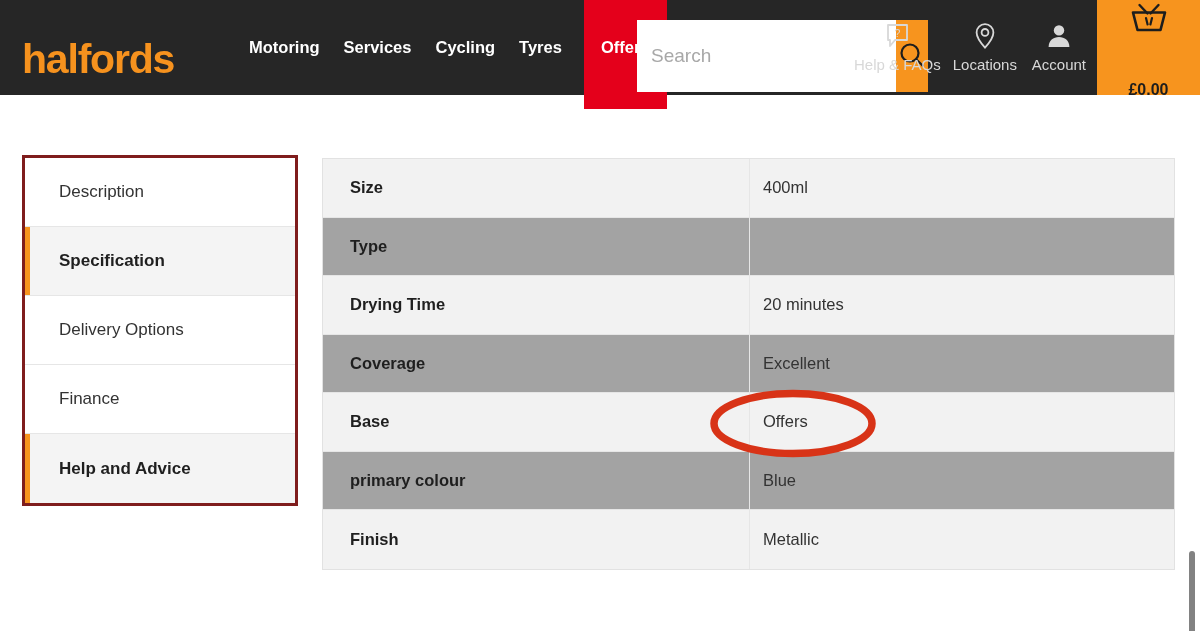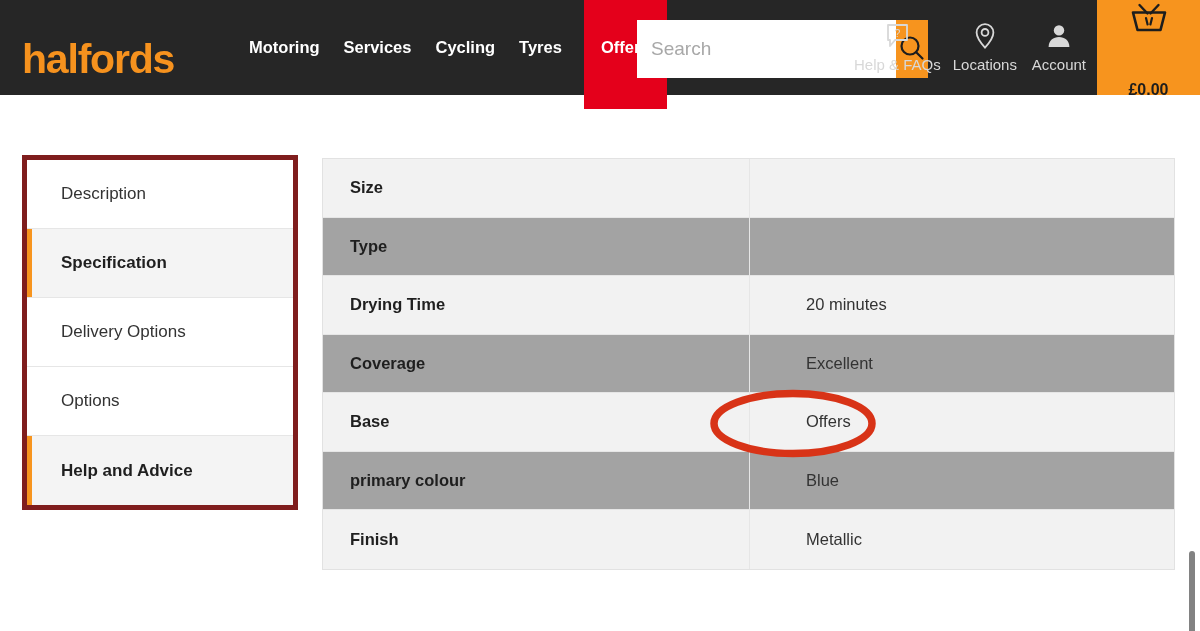--- a/index.html
+++ b/index.html
@@ -54,21 +54,21 @@
   .nav-item.offers {
     background: #E4001B;
     padding: 0 17px;
     margin-left: 10px;
   }
 
   
   .search-wrap {
     position: absolute;
     left: 637px; top: 20px;
-    width: 193px; height: 58px;
+    width: 193px; height: 72px;
     display: flex;
     background: #ffffff;
   }
   .search-input {
     flex: 1;
     border: none;
     outline: none;
     font-size: 19px;
     color: #3a3a3a;
     padding-left: 14px;
@@ -126,21 +126,21 @@
     font-size: 16px;
     font-weight: bold;
     margin-top: 4px;
   }
 
   
   .sidebar {
     position: absolute;
     left: 22px; top: 155px;
     width: 276px;
-    border: 5px solid #7f1d1d;
+    border: 3px solid #7f1d1d;
     background: #ffffff;
   }
   .side-item {
     position: relative;
     height: 69px;
     display: flex;
     align-items: center;
     padding-left: 34px;
     border-bottom: 1px solid #e6e6e6;
     font-size: 17px;
@@ -166,21 +166,20 @@
     position: absolute;
     left: 322px; top: 158px;
     width: 853px;
     border: 1px solid #e2e2e2;
     border-collapse: collapse;
   }
   .spec-row {
     display: flex;
     height: 58.5px;
     border-bottom: 1px solid #e6e6e6;
-    gap: 43px;
   }
   .spec-row:last-child { border-bottom: none; }
   .spec-row.odd  { background: #f2f2f2; }
   .spec-row.even { background: #a3a3a3; }
   .spec-key {
     width: 427px;
     display: flex;
     align-items: center;
     padding-left: 27px;
     font-size: 16.5px;
@@ -297,30 +296,31 @@
   <div class="side-item">
     <span>Description</span>
   </div>
   <div class="side-item active">
     <span>Specification</span>
   </div>
   <div class="side-item">
     <span>Delivery Options</span>
   </div>
   <div class="side-item">
-    <span>Options</span>
+    <span>Finance</span>
   </div>
   <div class="side-item active">
     <span>Help and Advice</span>
   </div>
 </div>
 
 <div class="spec-table">
   <div class="spec-row odd">
     <div class="spec-key">Size</div>
+    <div class="spec-val">400ml</div>
   </div>
   <div class="spec-row even">
     <div class="spec-key">Type</div>
   </div>
   <div class="spec-row odd">
     <div class="spec-key">Drying Time</div>
     <div class="spec-val">20 minutes</div>
   </div>
   <div class="spec-row even">
     <div class="spec-key">Coverage</div>

